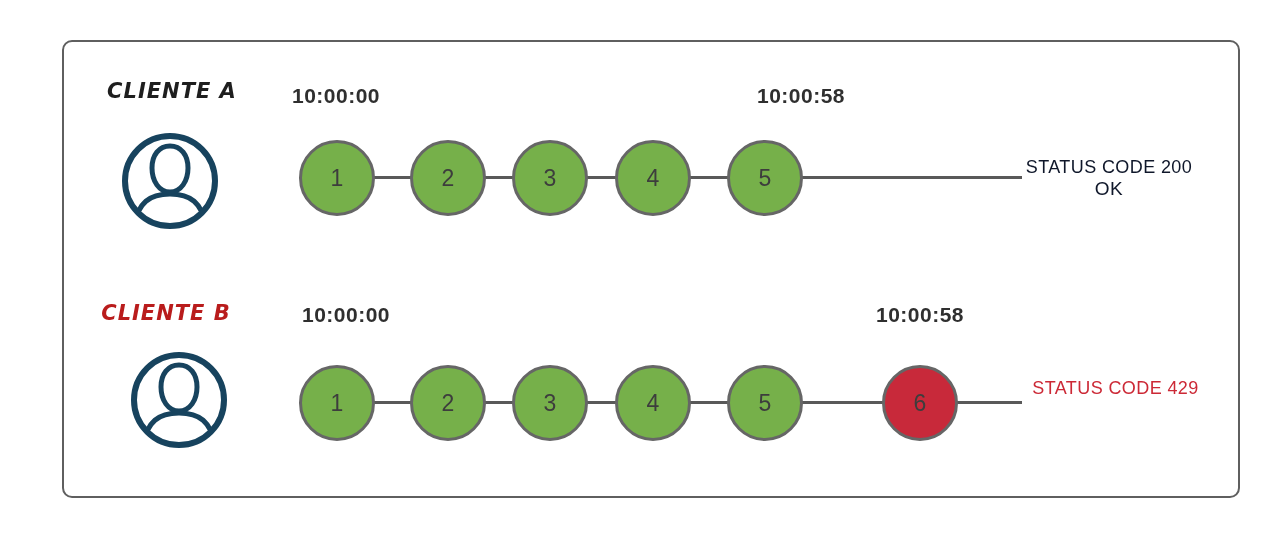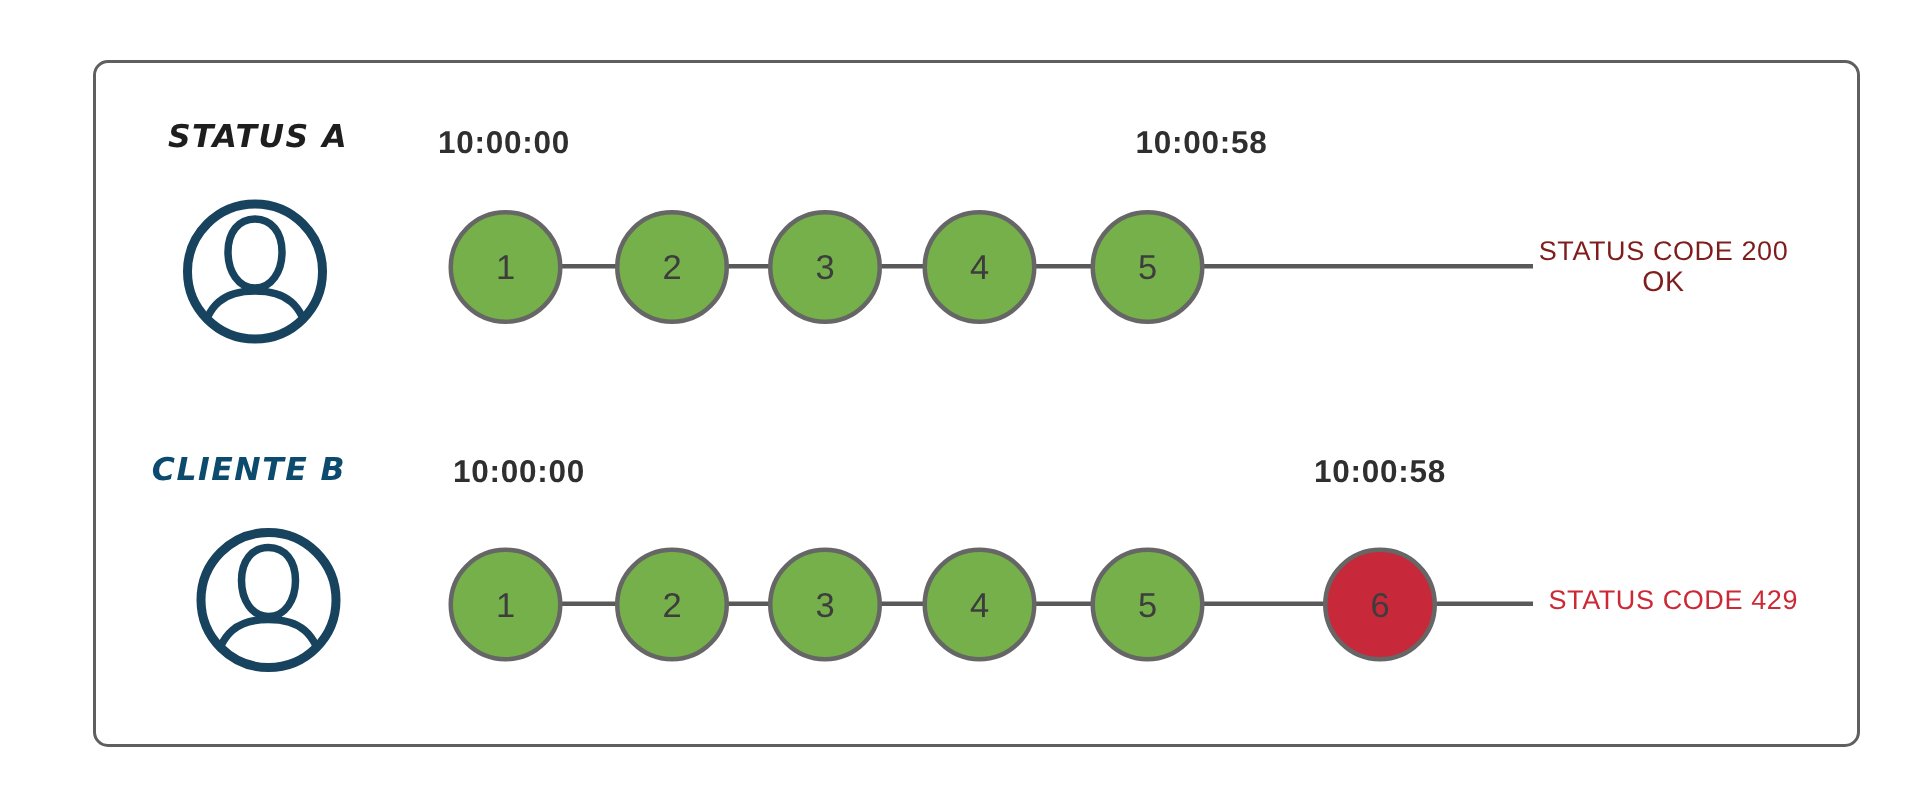--- a/index.html
+++ b/index.html
@@ -35,21 +35,21 @@
   }
   .status .l2{font-size:19px;}
   .status.error .l2{font-weight:bold;letter-spacing:0.2px;}
 </style>
 </head>
 <body>
 
 <div class="canvas">
   <div class="frame" style="border-color: rgb(95, 95, 95);"></div>
 
-  <div class="client" style="left: 87px; top: 79px; color: rgb(30, 30, 30);">STATUS A</div>
+  <div class="client" style="left: 87px; top: 79px; color: rgb(30, 30, 30);">CLIENTE A</div>
 
   <div class="avatar" style="left: 120px; top: 131px; color: rgb(23, 67, 94);">
     <svg viewBox="0 0 100 100" aria-hidden="true">
       <defs>
           <clipPath id="avclip-a">
             <circle cx="50" cy="50" r="45"></circle>
           </clipPath>
         </defs>
       <g clip-path="url(#avclip-a)">
         <path d="M13 100 C17 70 31 63 50 63 C69 63 83 70 87 100 Z" fill="#ffffff" stroke="currentColor" stroke-width="5"></path>
@@ -63,26 +63,26 @@
   <div class="ts" style="left: 731px; top: 84px; color: rgb(47, 47, 47);">10:00:58</div>
 
   <div class="track" style="left: 337px; top: 176px; width: 685px; background-color: rgb(89, 89, 89);"></div>
 
   <div class="circle" style="left: 299px; top: 140px; background-color: rgb(118, 176, 74); color: rgb(61, 61, 61); border-color: rgb(102, 102, 102);">1</div>
   <div class="circle" style="left: 410px; top: 140px; background-color: rgb(118, 176, 74); color: rgb(61, 61, 61); border-color: rgb(102, 102, 102);">2</div>
   <div class="circle" style="left: 512px; top: 140px; background-color: rgb(118, 176, 74); color: rgb(61, 61, 61); border-color: rgb(102, 102, 102);">3</div>
   <div class="circle" style="left: 615px; top: 140px; background-color: rgb(118, 176, 74); color: rgb(61, 61, 61); border-color: rgb(102, 102, 102);">4</div>
   <div class="circle" style="left: 727px; top: 140px; background-color: rgb(118, 176, 74); color: rgb(61, 61, 61); border-color: rgb(102, 102, 102);">5</div>
 
-  <div class="status ok" style="left: 1023px; top: 156px; width: 172px; color: #7f1d1d;">
+  <div class="status ok" style="left: 1023px; top: 156px; width: 172px; color: #0f172a;">
     <div class="l1">STATUS CODE 200</div>
     <div class="l2">OK</div>
   </div>
 
-  <div class="client" style="left: 81px; top: 301px; color: #0c4a6e;">CLIENTE B</div>
+  <div class="client" style="left: 81px; top: 301px; color: #b91c1c;">CLIENTE B</div>
 
   <div class="avatar" style="left: 129px; top: 350px; color: rgb(23, 67, 94);">
     <svg viewBox="0 0 100 100" aria-hidden="true">
       <defs>
           <clipPath id="avclip-b">
             <circle cx="50" cy="50" r="45"></circle>
           </clipPath>
         </defs>
       <g clip-path="url(#avclip-b)">
         <path d="M13 100 C17 70 31 63 50 63 C69 63 83 70 87 100 Z" fill="#ffffff" stroke="currentColor" stroke-width="5"></path>
@@ -97,16 +97,16 @@
 
   <div class="track" style="left: 337px; top: 401px; width: 685px; background-color: rgb(89, 89, 89);"></div>
 
   <div class="circle" style="left: 299px; top: 365px; background-color: rgb(118, 176, 74); color: rgb(61, 61, 61); border-color: rgb(102, 102, 102);">1</div>
   <div class="circle" style="left: 410px; top: 365px; background-color: rgb(118, 176, 74); color: rgb(61, 61, 61); border-color: rgb(102, 102, 102);">2</div>
   <div class="circle" style="left: 512px; top: 365px; background-color: rgb(118, 176, 74); color: rgb(61, 61, 61); border-color: rgb(102, 102, 102);">3</div>
   <div class="circle" style="left: 615px; top: 365px; background-color: rgb(118, 176, 74); color: rgb(61, 61, 61); border-color: rgb(102, 102, 102);">4</div>
   <div class="circle" style="left: 727px; top: 365px; background-color: rgb(118, 176, 74); color: rgb(61, 61, 61); border-color: rgb(102, 102, 102);">5</div>
   <div class="circle" style="left: 882px; top: 365px; background-color: rgb(200, 41, 58); color: rgb(61, 61, 61); border-color: rgb(102, 102, 102);">6</div>
 
-  <div class="status error" style="left: 1023px; top: 377px; width: 185px; color: rgb(204, 41, 54); margin-top: 12px;">
+  <div class="status error" style="left: 1023px; top: 377px; width: 185px; color: rgb(204, 41, 54);">
     <div class="l1">STATUS CODE 429</div>
   </div>
 </div>
 
 </body></html>

